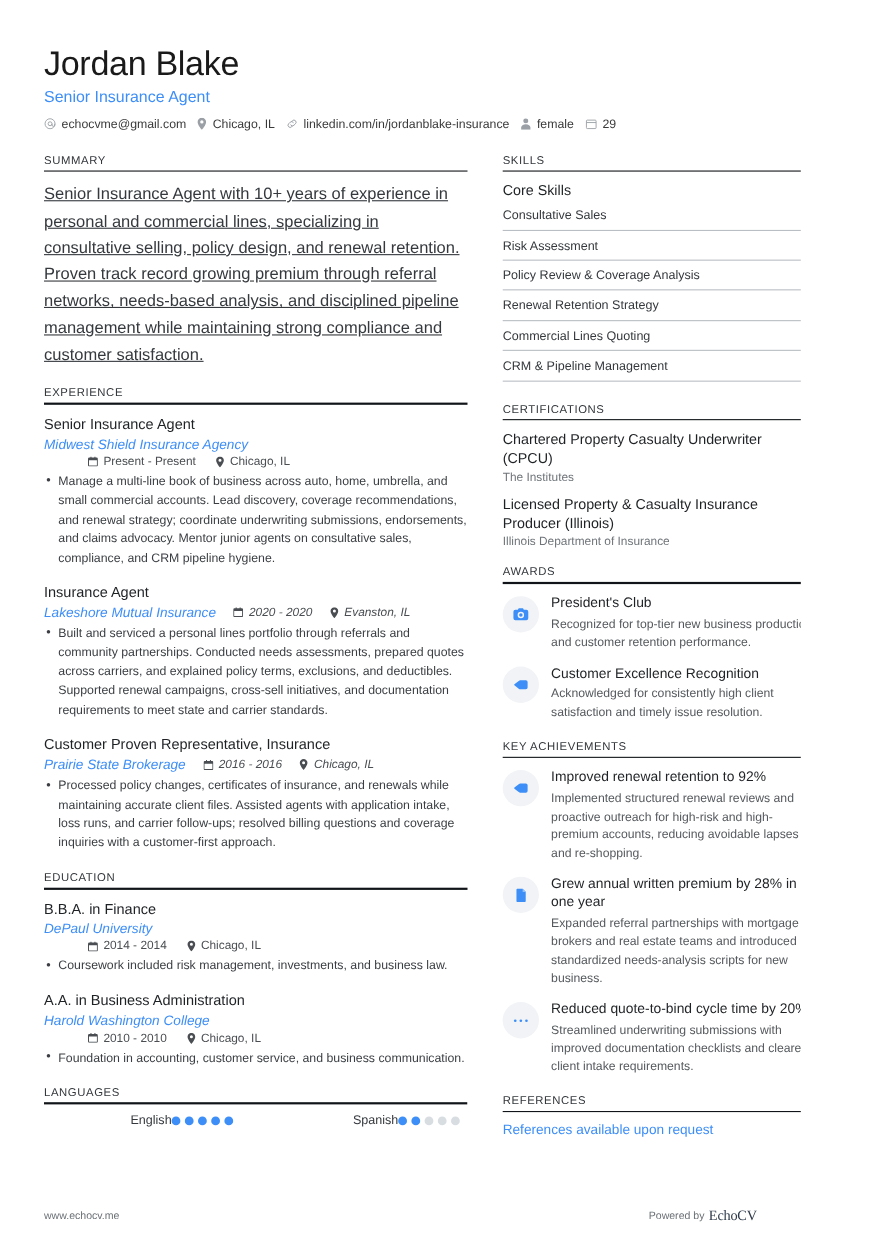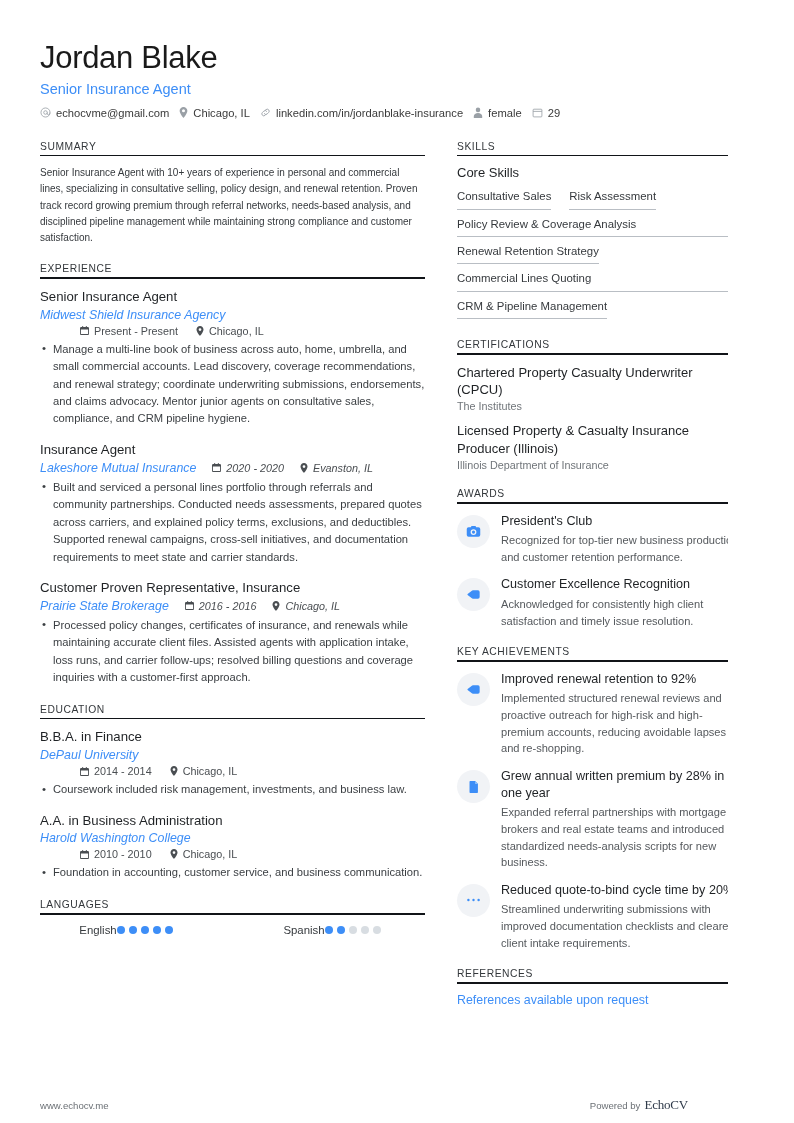--- a/index.html
+++ b/index.html
@@ -66,24 +66,25 @@
     padding-bottom: 3px;
   }
   .sec-rule {
     height: 1.6px;
     background: #111418;
     margin-bottom: 9px;
   }
 
   
   .summary {
-    font-size: 10px;
+    font-size: 15px;
     line-height: 1.62;
     color: #35393d;
     text-align: left;
+    text-decoration: underline;
   }
 
   
   .entry { margin-bottom: 13px; }
   .entry:last-child { margin-bottom: 0; }
   .entry-role {
     font-size: 13.2px;
     color: #1f2225;
     line-height: 1.35;
   }
@@ -139,21 +140,21 @@
 
   
   .lang-grid {
     display: flex;
     flex-wrap: wrap;
     gap: 6px 34px;
   }
   .lang-item {
     display: flex;
     align-items: center;
-    justify-content: center;
+    justify-content: flex-end;
     width: 172px;
     font-size: 11.4px;
     color: #35393d;
   }
   .dots { display: flex; gap: 4px; }
   .dot {
     width: 8px; height: 8px; border-radius: 50%;
     background: #d8dde2;
   }
   .dot.on { background: #3d8ef7; }
@@ -161,20 +162,21 @@
   
   .skills-group-title {
     font-size: 13px;
     color: #1f2225;
     margin-bottom: 5px;
   }
   .skill-chips {
     display: flex;
     flex-wrap: wrap;
     gap: 0 18px;
+    flex-direction: column;
   }
   .skill {
     font-size: 11.4px;
     color: #35393d;
     padding: 4px 0 4px 0;
     border-bottom: 1px solid #b9bec4;
     margin-bottom: 3px;
     line-height: 1.35;
   }
 

